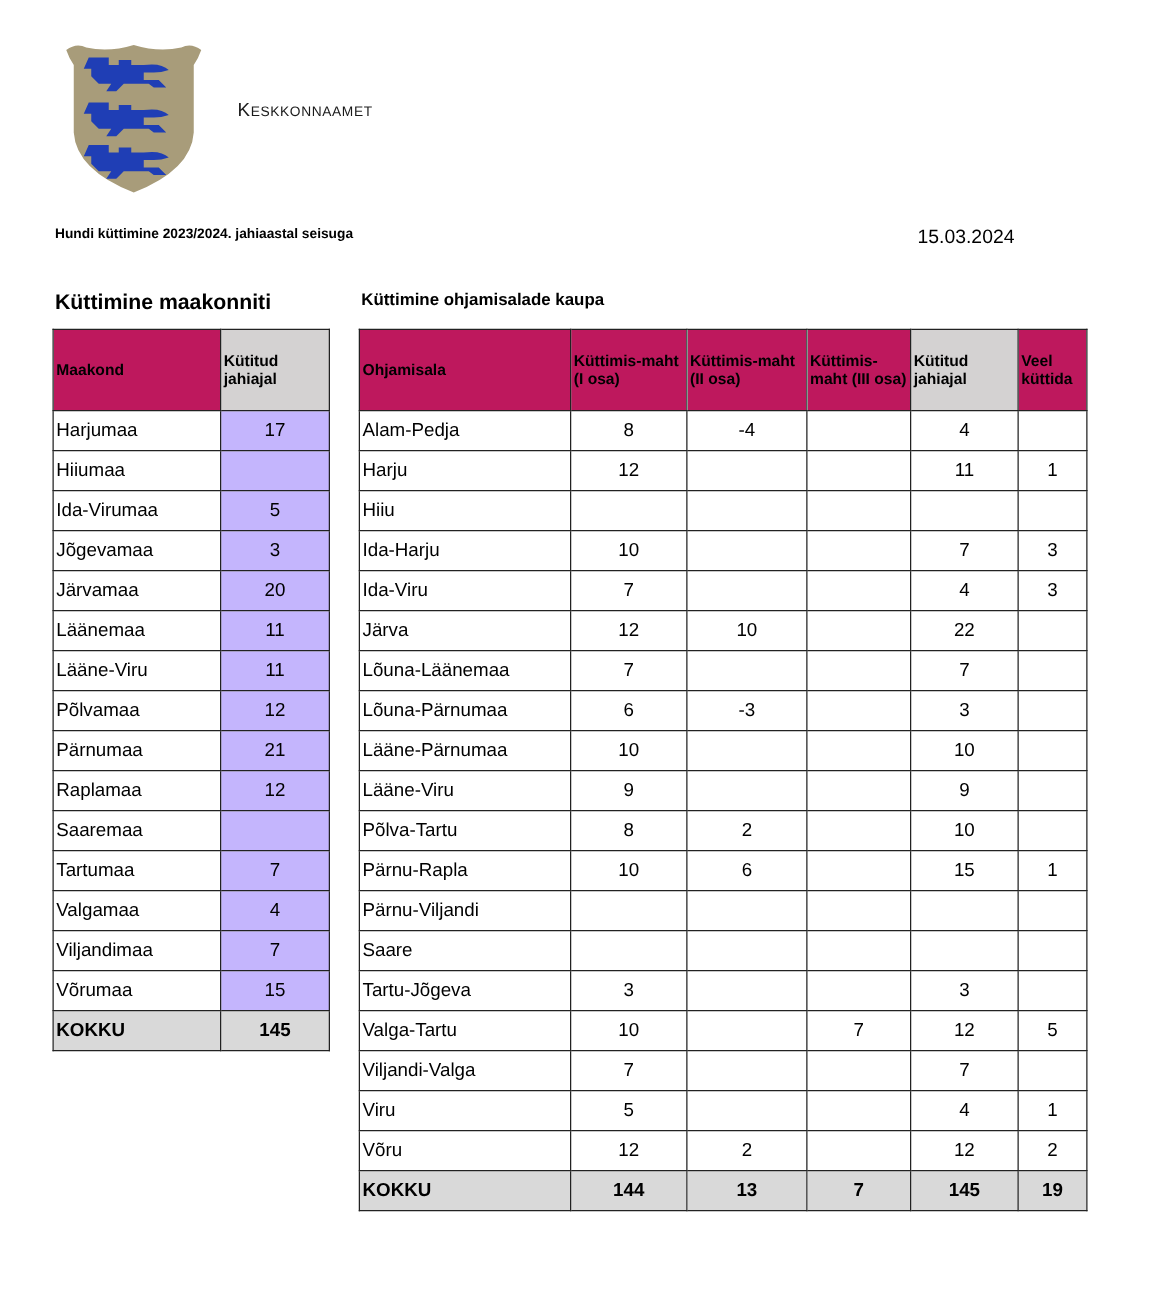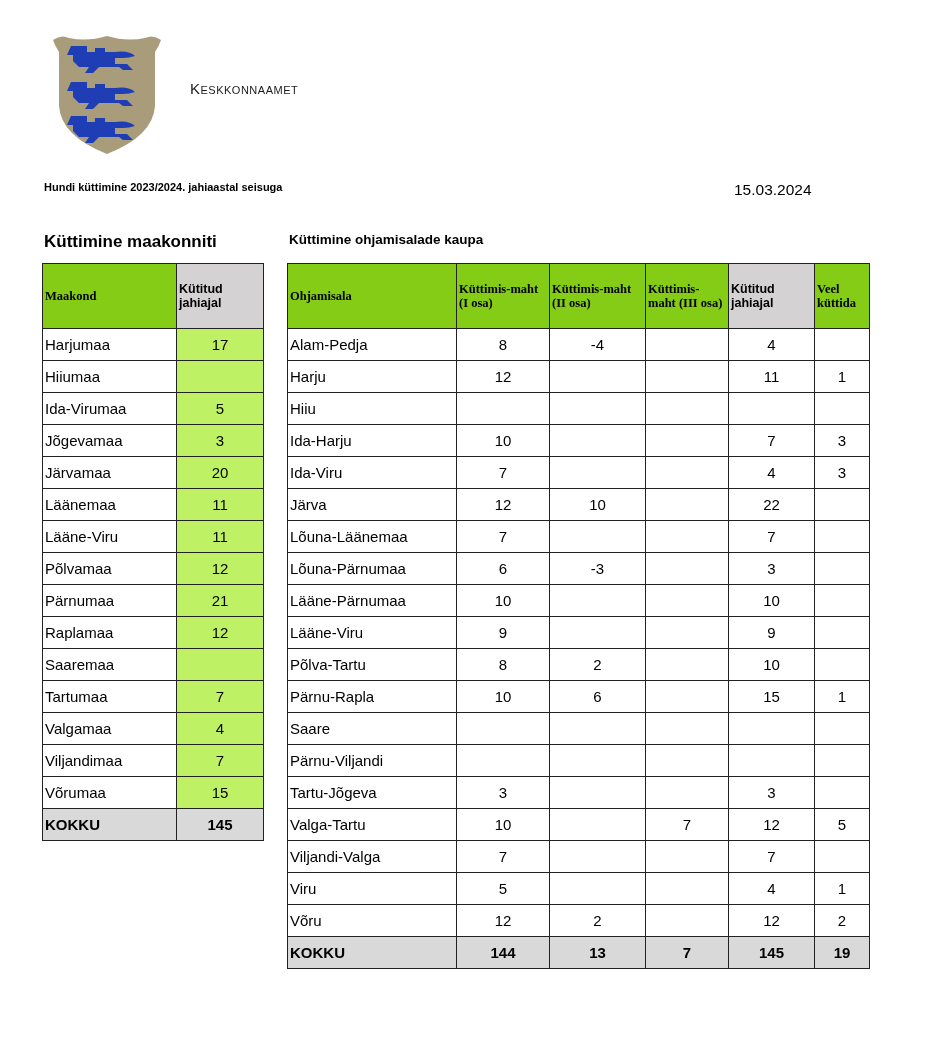--- a/index.html
+++ b/index.html
@@ -24,23 +24,23 @@
 
   table { border-collapse: collapse; position: absolute; table-layout: fixed; }
   td, th {
     border: 1.5px solid #222; padding: 0 2px; font-size: 15px; height: 32px;
     box-sizing: border-box; vertical-align: middle; overflow: hidden; white-space: nowrap;
   }
   th {
     font-size: 12.5px; font-weight: bold; text-align: left; vertical-align: middle;
     white-space: normal; line-height: 14px; height: 65px; padding: 1px 2px;
   }
-  .hdr-blue { background: #84cc16; font-family: Liberation Serif, serif; }
+  .hdr-blue { background: #be185d; }
   .hdr-gray { background: #d4d2d2; }
-  .cell-gray { background: #bef264; }
+  .cell-gray { background: #c4b5fd; }
   .num { text-align: center; }
   .total td { background: #d9d9d9; font-weight: bold; }
 
   #county-table { left: 42px; top: 263px; width: 221px; }
   #zone-table { left: 287px; top: 263px; width: 582px; }
 
   .lion { fill: #1f3eb5; }
 </style>
 </head>
 <body>
@@ -250,29 +250,29 @@
       </tr>
       <tr>
         <td>Pärnu-Rapla</td>
         <td class="num">10</td>
         <td class="num">6</td>
         <td class="num"></td>
         <td class="num">15</td>
         <td class="num">1</td>
       </tr>
       <tr>
+        <td>Pärnu-Viljandi</td>
+        <td class="num"></td>
+        <td class="num"></td>
+        <td class="num"></td>
+        <td class="num"></td>
+        <td class="num"></td>
+      </tr>
+      <tr>
         <td>Saare</td>
-        <td class="num"></td>
-        <td class="num"></td>
-        <td class="num"></td>
-        <td class="num"></td>
-        <td class="num"></td>
-      </tr>
-      <tr>
-        <td>Pärnu-Viljandi</td>
         <td class="num"></td>
         <td class="num"></td>
         <td class="num"></td>
         <td class="num"></td>
         <td class="num"></td>
       </tr>
       <tr>
         <td>Tartu-Jõgeva</td>
         <td class="num">3</td>
         <td class="num"></td>

